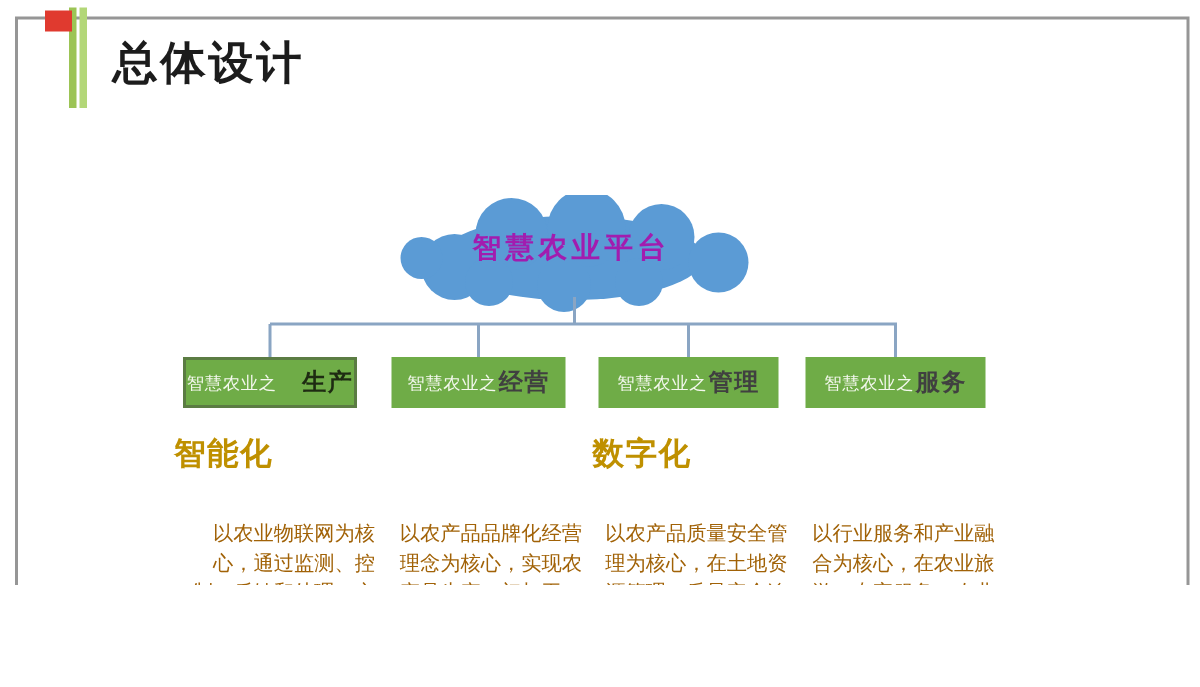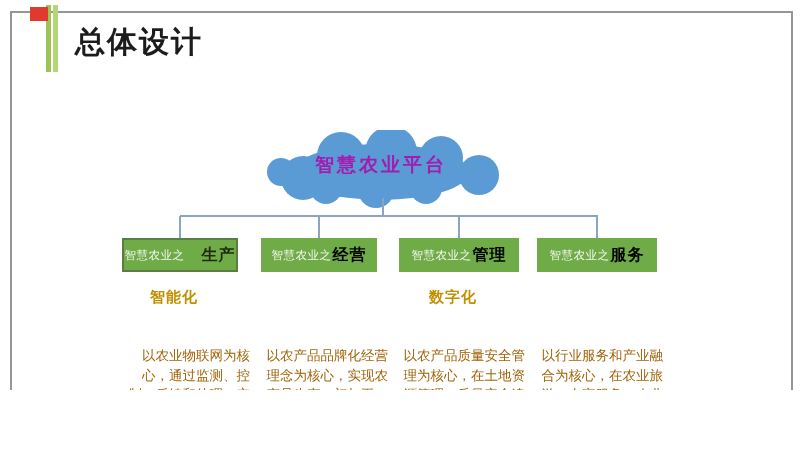--- a/index.html
+++ b/index.html
@@ -38,26 +38,26 @@
 
   .box {
     position:absolute; top:238px; height:34px; background:#6fac47;
     display:flex; align-items:center; justify-content:center; box-sizing:border-box;
   }
   .box-0 { left:122px; width:116px; border:2px solid #5b7c43; }
   .box-1 { left:261px; width:116px; }
   .box-2 { left:399px; width:120px; }
   .box-3 { left:537px; width:120px; }
   .box-prefix { font-size:11.5px; color:#f4f8ee; letter-spacing:0.5px; }
-  .box-suffix { font-size:16px; font-weight:bold; color:#000000; margin-left:1px; letter-spacing:1px; }
+  .box-suffix { font-size:16px; font-weight:bold; color:#404040; margin-left:1px; letter-spacing:1px; }
   .box-0 .box-suffix { color:#1e2b12;margin-left:17px; }
 
   .tag {
-    position:absolute; top:288px; width:116px; text-align:center;
-    color:#bf9000; font-weight:bold; font-size:15px; letter-spacing:1px;
+    position:absolute; top:288px; width:116px; 
+    color:#bf9000; font-weight:bold; font-size:21px; letter-spacing:1px;
   }
   .tag-0 { left:116px; } .tag-1 { left:255px; } .tag-2 { left:395px; } .tag-3 { left:533px; }
 
   .desc {
     position:absolute; top:321px; width:131px; font-size:13.5px; line-height:1.45;
     color:#a16207; text-align:right;margin-top:25px;
   }
   .desc-0 { left:119px; } .desc-1 { left:257px; } .desc-2 { left:394px; } .desc-3 { left:532px; }
 </style>
 </head>

